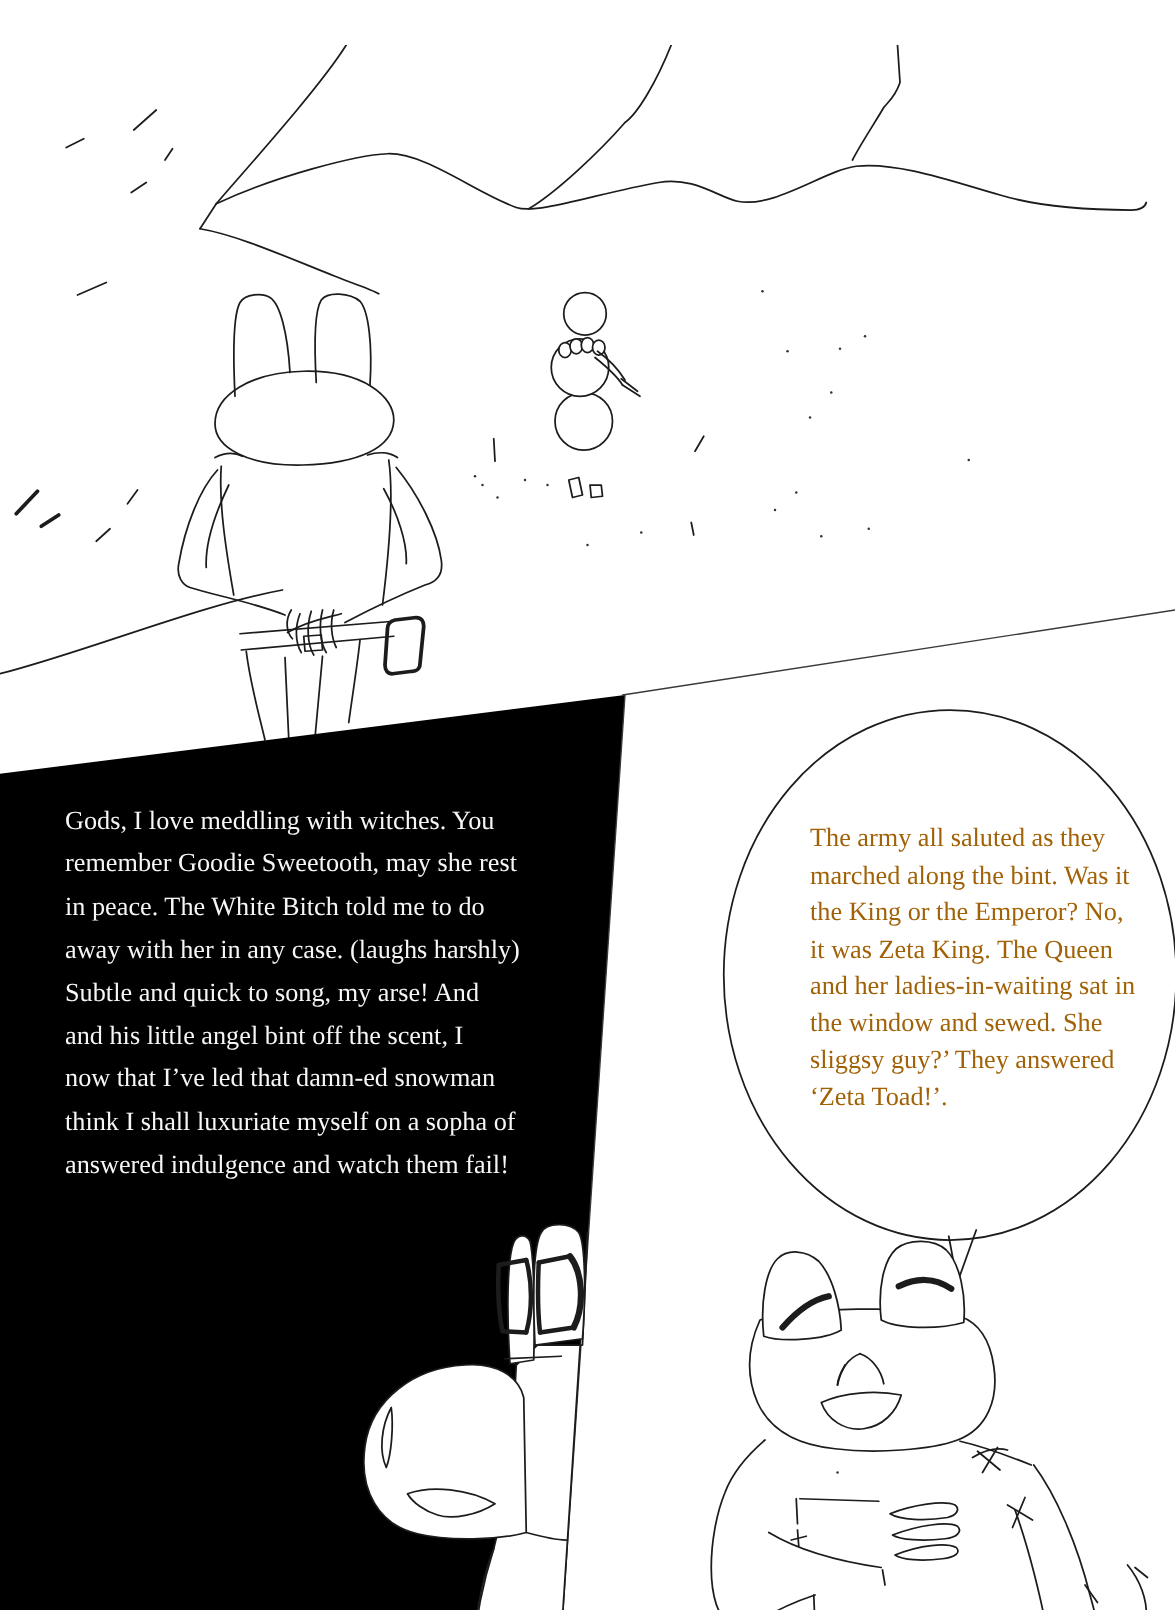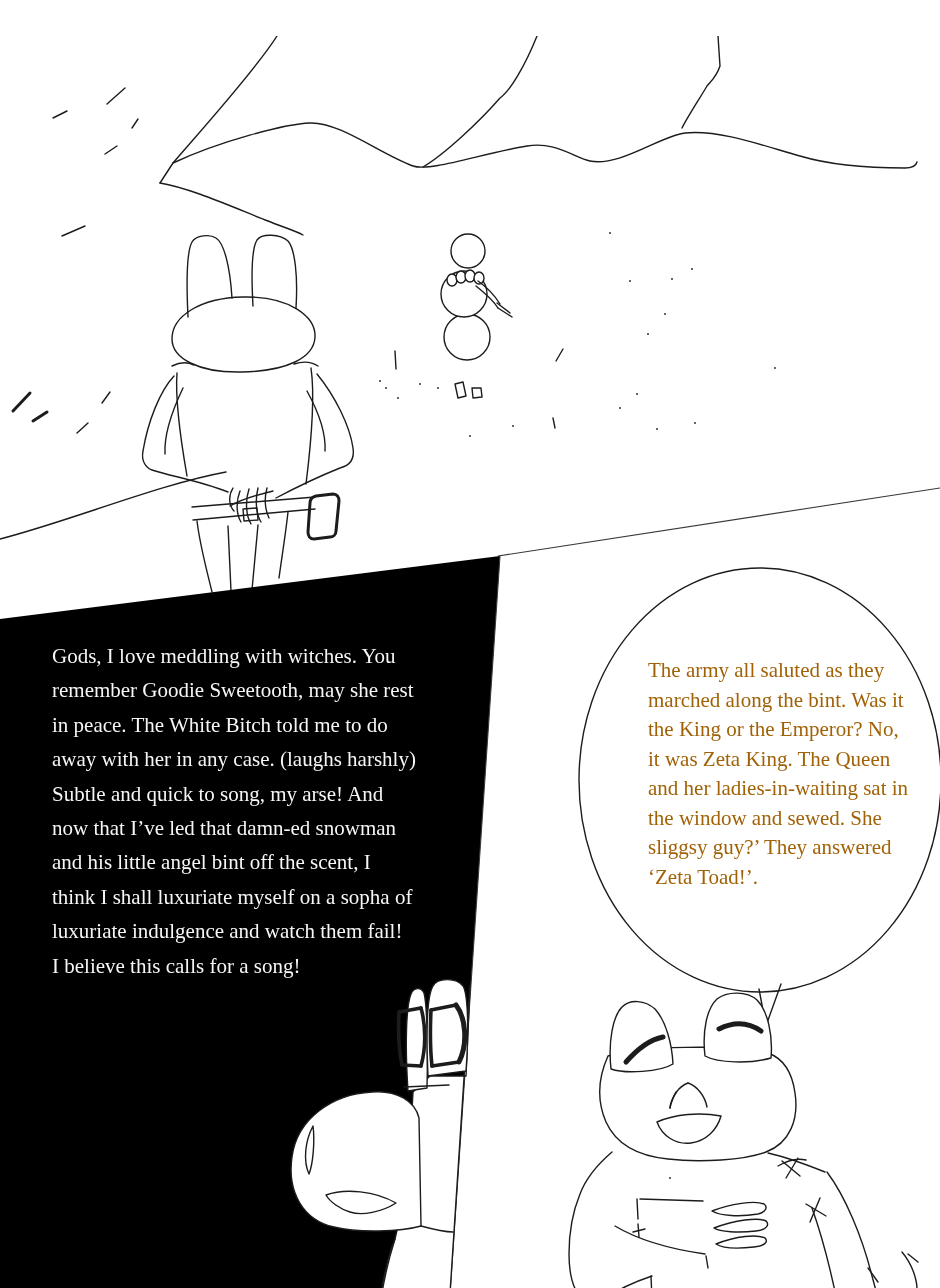--- a/index.html
+++ b/index.html
@@ -216,25 +216,24 @@
       <path d="M915,1258 L928,1288"></path>
     </g>
   </svg>
 
   <div id="monologue">
     <div>Gods, I love meddling with witches. You</div>
     <div>remember Goodie Sweetooth, may she rest</div>
     <div>in peace. The White Bitch told me to do</div>
     <div>away with her in any case. (laughs harshly)</div>
     <div>Subtle and quick to song, my arse! And</div>
+    <div>and his little angel bint off the scent, I</div>
     <div>now that I’ve led that damn-ed snowman</div>
-    <div>and his little angel bint off the scent, I</div>
     <div>think I shall luxuriate myself on a sopha of</div>
-    <div>luxuriate indulgence and watch them fail!</div>
-    <div>I believe this calls for a song!</div>
+    <div>answered indulgence and watch them fail!</div>
   </div>
 
   <div id="bubble-text">
     <div>The army all saluted as they</div>
     <div>marched along the bint. Was it</div>
     <div>the King or the Emperor? No,</div>
     <div>it was Zeta King. The Queen</div>
     <div>and her ladies-in-waiting sat in</div>
     <div>the window and sewed. She</div>
     <div>sliggsy guy?’ They answered</div>

